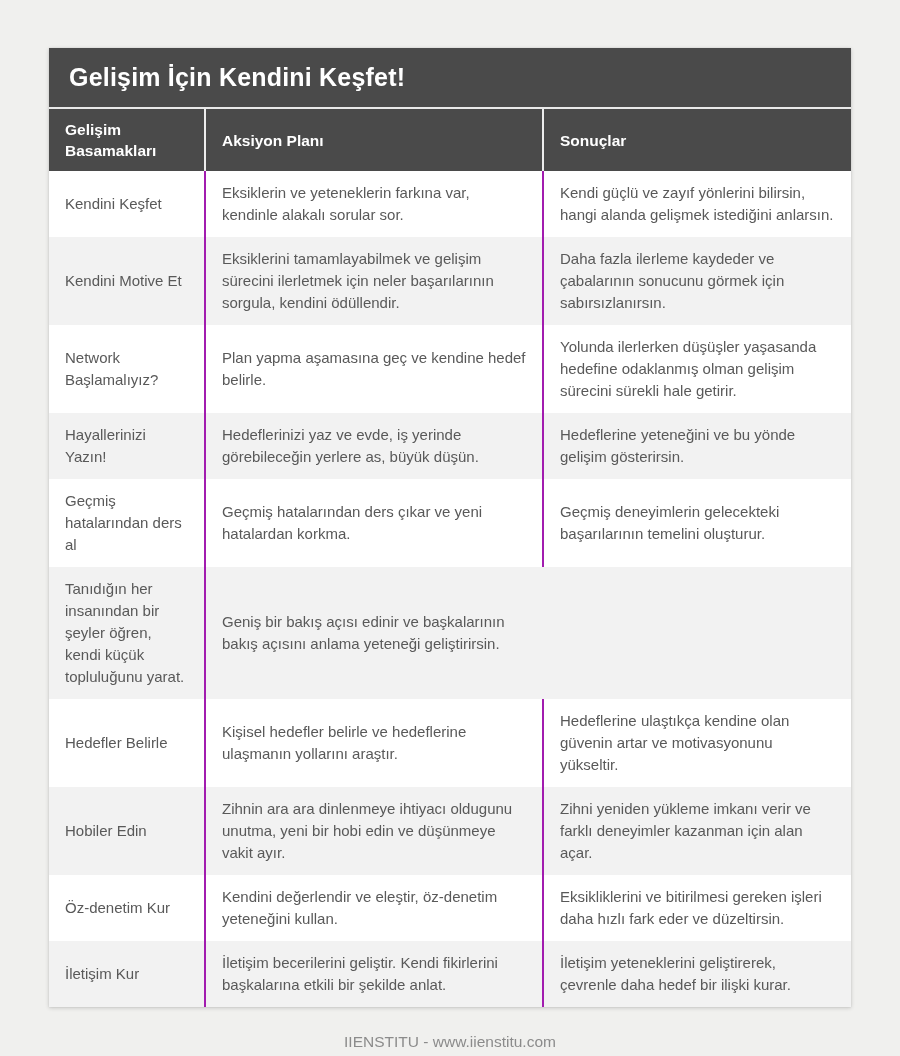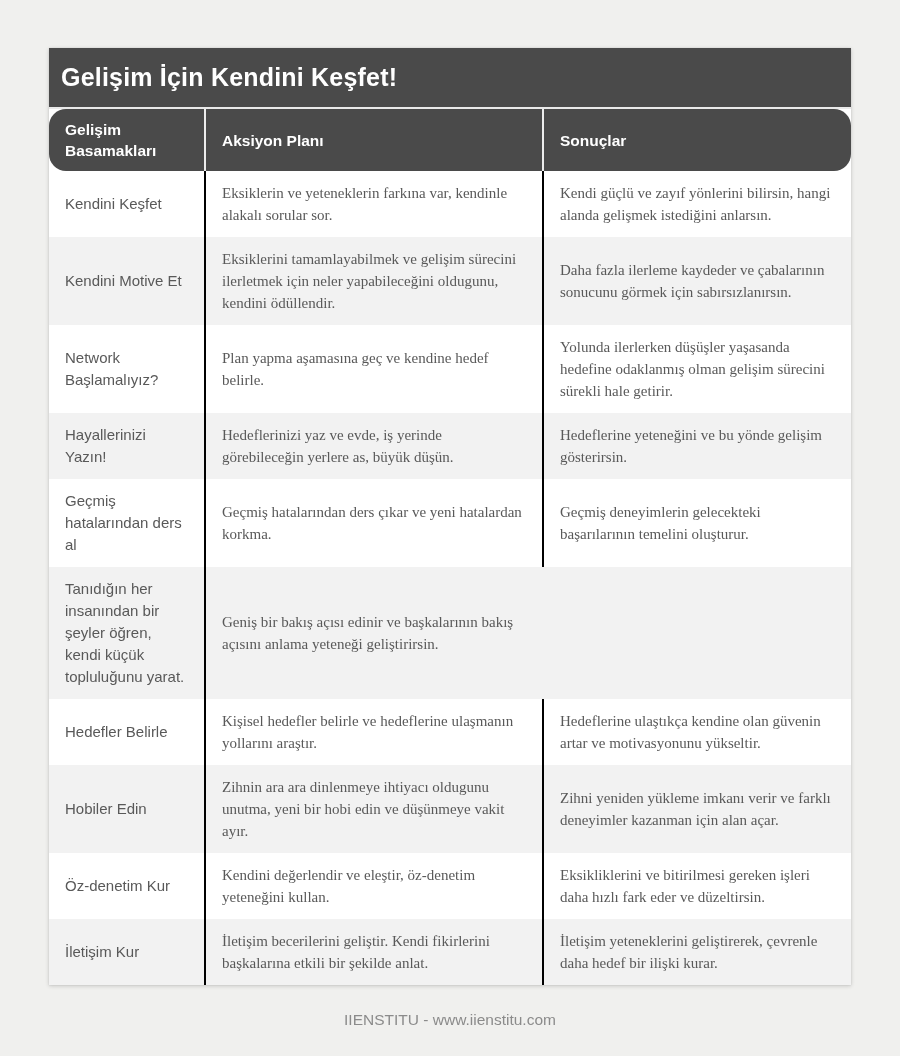--- a/index.html
+++ b/index.html
@@ -17,39 +17,38 @@
     margin: 48px auto 0 auto;
     background: #ffffff;
     box-shadow: 0 1px 4px rgba(0,0,0,0.18), 0 0 1px rgba(0,0,0,0.12);
   }
 
   .title-bar {
     background: var(--header-bg, #4a4a4a);
     height: 61px;
     display: flex;
     align-items: center;
-    padding: 0 12px;
+    padding: 0 20px;
     border-bottom: 2px solid #e9e9e9;
   }
 
   .title-bar h1 {
     color: var(--header-text, #ffffff);
     font-size: 25px;
     font-weight: bold;
     letter-spacing: 0.2px;
   }
 
   .grid-row {
     display: grid;
     grid-template-columns: 155px 338px 1fr;
   }
 
   .header-row {
     background: var(--header-bg, #4a4a4a);
-    border-radius: 17px;
   }
 
   .header-row .cell {
     color: var(--header-text, #ffffff);
     font-weight: bold;
     font-size: 15.5px;
     line-height: 21px;
     min-height: 62px;
     padding: 10px 16px;
     display: flex;
@@ -67,22 +66,21 @@
   .tbody .cell {
     font-size: 15px;
     line-height: 22px;
     color: var(--body-text, #595959);
     padding: 11px 16px;
     display: flex;
     align-items: center;
   }
 
   .tbody .cell + .cell {
-    border-left: 2px solid #000000;
-    font-family: Liberation Serif, serif;
+    border-left: 2px solid #a21caf;
   }
 
   .footer {
     margin-top: 26px;
     text-align: center;
     font-size: 15.5px;
     color: var(--footer-text, #8b8b8b);
   }
 </style>
 </head>
@@ -102,21 +100,21 @@
 
   <div class="tbody">
   <div class="grid-row row">
     <div class="cell">Kendini Keşfet</div>
     <div class="cell">Eksiklerin ve yeteneklerin farkına var, kendinle alakalı sorular sor.</div>
     <div class="cell">Kendi güçlü ve zayıf yönlerini bilirsin, hangi alanda gelişmek istediğini anlarsın.</div>
   </div>
 
   <div class="grid-row row">
     <div class="cell">Kendini Motive Et</div>
-    <div class="cell">Eksiklerini tamamlayabilmek ve gelişim sürecini ilerletmek için neler yapabileceğini oldugunu, kendini ödüllendir.</div>
+    <div class="cell">Eksiklerini tamamlayabilmek ve gelişim sürecini ilerletmek için neler başarılarının sorgula, kendini ödüllendir.</div>
     <div class="cell">Daha fazla ilerleme kaydeder ve çabalarının sonucunu görmek için sabırsızlanırsın.</div>
   </div>
 
   <div class="grid-row row">
     <div class="cell">Network Başlamalıyız?</div>
     <div class="cell">Plan yapma aşamasına geç ve kendine hedef belirle.</div>
     <div class="cell">Yolunda ilerlerken düşüşler yaşasanda hedefine odaklanmış olman gelişim sürecini sürekli hale getirir.</div>
   </div>
 
   <div class="grid-row row">

